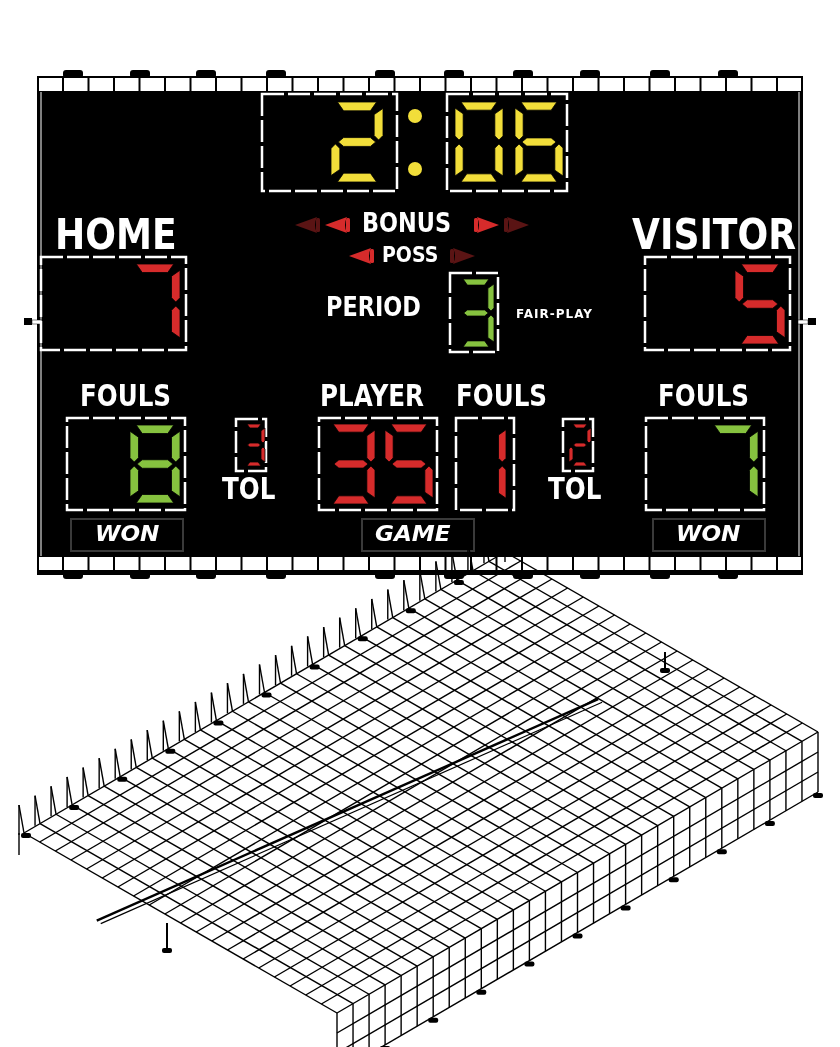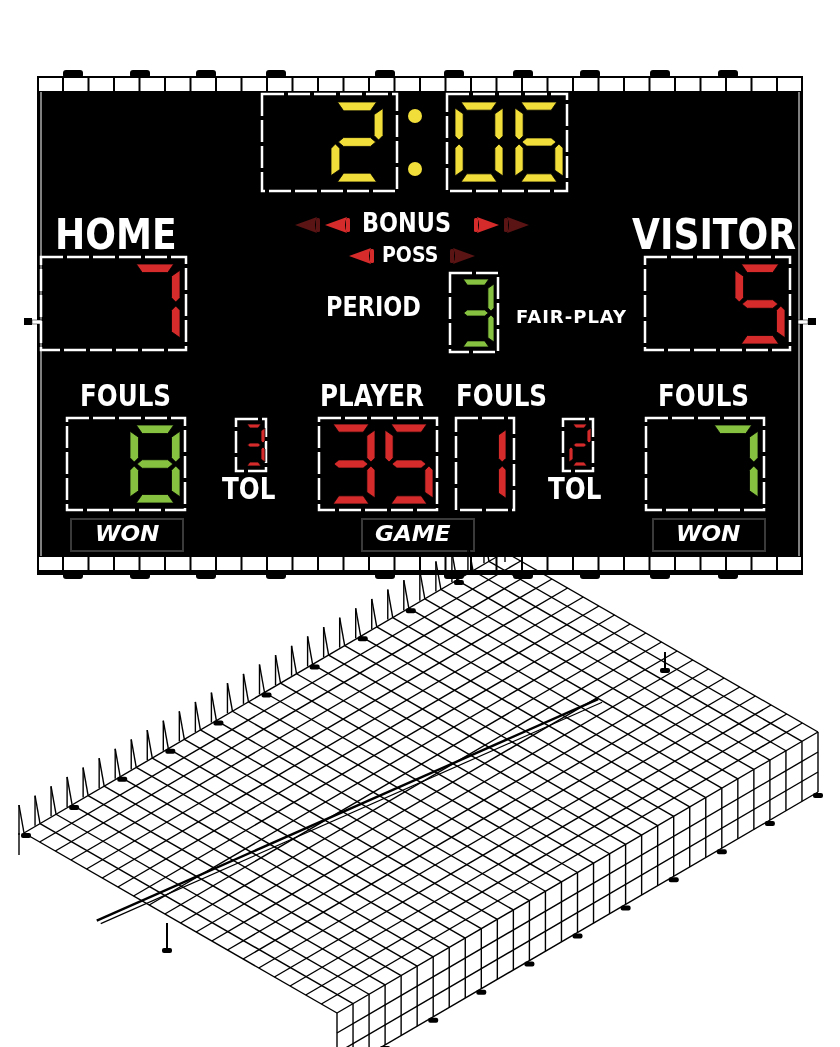--- a/index.html
+++ b/index.html
@@ -3,21 +3,21 @@
 <meta charset="utf-8">
 <style>
   html, body { margin:0; padding:0; background:#ffffff; }
   body { width:840px; height:1047px; position:relative; overflow:hidden; font-family:"DejaVu Sans", sans-serif; }
   #board { position:absolute; left:0; top:0; width:840px; height:540px;margin-top:44px; }
   .lbl { position:absolute; color:#ffffff; font-family:"DejaVu Sans", sans-serif; font-weight:bold; letter-spacing:0px; white-space:nowrap; line-height:1; }
   .lbl-team { font-size:42px; transform:scaleX(0.86); transform-origin:left top; }
   .lbl-sec { font-size:30px; transform:scaleX(0.82); transform-origin:left top; }
   .lbl-small { font-size:26px; transform:scaleX(0.86); transform-origin:left top; }
   .lbl-ital { font-size:22px; font-style:italic; transform:scaleX(1.05); transform-origin:left top; }
-  .lbl-brand { font-size:18px; letter-spacing:1px; }
+  .lbl-brand { font-size:12px; letter-spacing:1px; }
   .ind-box { position:absolute; border:2px solid #3a3a3a; }
   #grid-drawing { position:absolute; left:0; top:540px; width:840px; height:507px; }
 </style>
 </head>
 <body>
 
 <div id="board">
   <svg id="board-svg" width="840" height="540" viewBox="0 0 840 540">
       <rect x="38" y="33" width="764" height="497" fill="#000" stroke="#000" stroke-width="2"></rect>
       <rect x="38" y="33" width="764" height="15" fill="#fff" stroke="#000" stroke-width="2"></rect>

